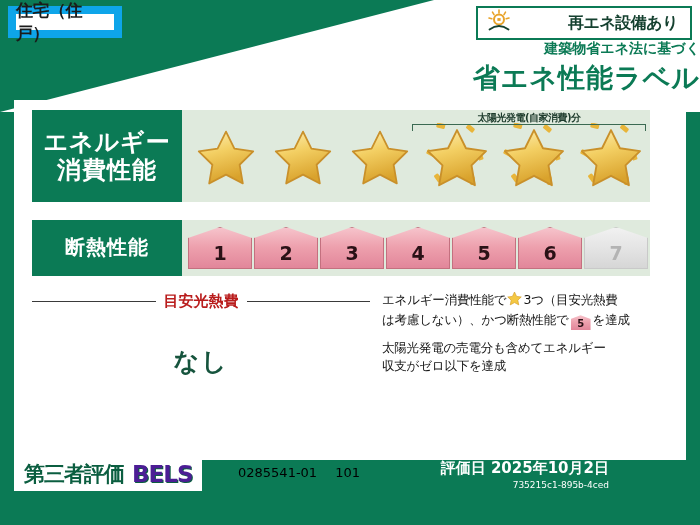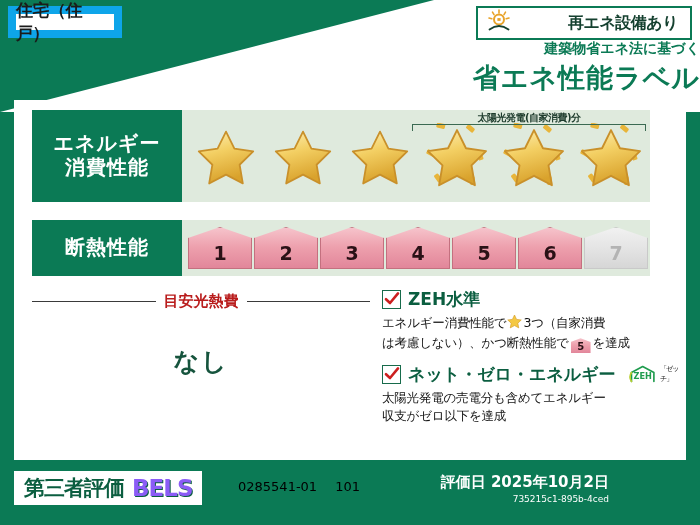--- a/index.html
+++ b/index.html
@@ -118,21 +118,21 @@
   }
   .perf-field {
     background: #dfeadd;
     position: relative;
     padding-left: 28px;
   }
 
   
   .row-energy { top: 10px; }
   .row-energy .perf-label {
-    width: 150px; height: 92px; font-size: 20px; align-items: center;
+    width: 150px; height: 92px; font-size: 24px; align-items: center;
   }
   .row-energy .perf-field {
     width: 468px; height: 92px;
   }
 
   
   .stars {
     position: absolute;
     left: 0; top: 0;
     width: 100%; height: 100%;
@@ -303,21 +303,21 @@
     font-size: 7px;
     color: #111;
     letter-spacing: -1px;
     align-self: flex-end;
     padding-bottom: 2px;
   }
 
   
   .footer {
     position: absolute;
-    left: 0; bottom: 0;
+    left: 0; bottom: 14px;
     width: 623px; height: 62px;
     z-index: 3;
   }
   .bels-box {
     position: absolute;
     left: 14px; top: 8px;
     height: 34px;
     background: #ffffff;
     display: flex;
     align-items: center;
@@ -326,21 +326,21 @@
   }
   .bels-jp {
     font-size: 21px;
     font-weight: bold;
     color: #0b5e40;
     letter-spacing: -1px;
   }
   .bels-en {
     font-size: 23px;
     font-weight: bold;
-    color: #8b5cf6;
+    color: #4c1d95;
     letter-spacing: -1px;
     text-shadow: 1px 1px 0 #0b5e40;
   }
   .bels-no {
     position: absolute;
     left: 238px; top: 16px;
     font-size: 13px;
     color: #000000;
     letter-spacing: 0px;
   }
@@ -536,52 +536,28 @@
           <span class="rule"></span>
           <span class="ht">目安光熱費</span>
           <span class="rule"></span>
         </div>
         <div class="cost-value">なし</div>
       </div>
 
       <div class="zeh-col">
 
         <div class="zeh-item">
-          <div class="zeh-head">
-            <span class="chk">
-              <svg width="16" height="16" viewBox="0 0 16 16">
-                <path d="M2 8.2 L6 12 L14 2.4" fill="none" stroke="#cc1f1f" stroke-width="2.6" stroke-linecap="round" stroke-linejoin="round"></path>
-              </svg>
-            </span>
-            <span class="zeh-title">ZEH水準</span>
-          </div>
           <div class="zeh-body">
             <span>エネルギー消費性能で</span><span class="inline-star"><svg width="15" height="15" viewBox="0 0 24 24">
                   <polygon points="12,1.6 15.3,8.6 22.8,9.5 17.3,14.7 18.8,22.2 12,18.5 5.2,22.2 6.7,14.7 1.2,9.5 8.7,8.6" fill="#f4c842" stroke="#d39a22" stroke-width="1"></polygon>
-                </svg></span><span>3つ（自家消費</span><br><span>は考慮しない）、かつ断熱性能で</span><span class="inline-grade">5</span><span>を達成</span>
+                </svg></span><span>3つ（目安光熱費</span><br><span>は考慮しない）、かつ断熱性能で</span><span class="inline-grade">5</span><span>を達成</span>
           </div>
         </div>
 
         <div class="zeh-item">
-          <div class="zeh-head">
-            <span class="chk">
-              <svg width="16" height="16" viewBox="0 0 16 16">
-                <path d="M2 8.2 L6 12 L14 2.4" fill="none" stroke="#cc1f1f" stroke-width="2.6" stroke-linecap="round" stroke-linejoin="round"></path>
-              </svg>
-            </span>
-            <span class="zeh-title">ネット・ゼロ・エネルギー</span>
-            <span class="zeh-logo">
-              <svg width="42" height="24" viewBox="0 0 42 24">
-                <path d="M6 22 L6 10 L21 2 L36 10 L36 22" fill="none" stroke="#1f9c4e" stroke-width="2.2" stroke-linecap="round" stroke-linejoin="round"></path>
-                <path d="M6 22 Q2 16 6 10" fill="none" stroke="#b9cf2e" stroke-width="2.2" stroke-linecap="round"></path>
-                <text x="21" y="19" font-family="'DejaVu Sans',sans-serif" font-size="11" font-weight="bold" fill="#1f9c4e" text-anchor="middle">ZEH</text>
-              </svg>
-              <span class="zeh-ruby">「ゼッチ」</span>
-            </span>
-          </div>
           <div class="zeh-body">
             <span>太陽光発電の売電分も含めてエネルギー</span><br><span>収支がゼロ以下を達成</span>
           </div>
         </div>
 
       </div>
     </div>
   </div>
 
   <div class="footer">

